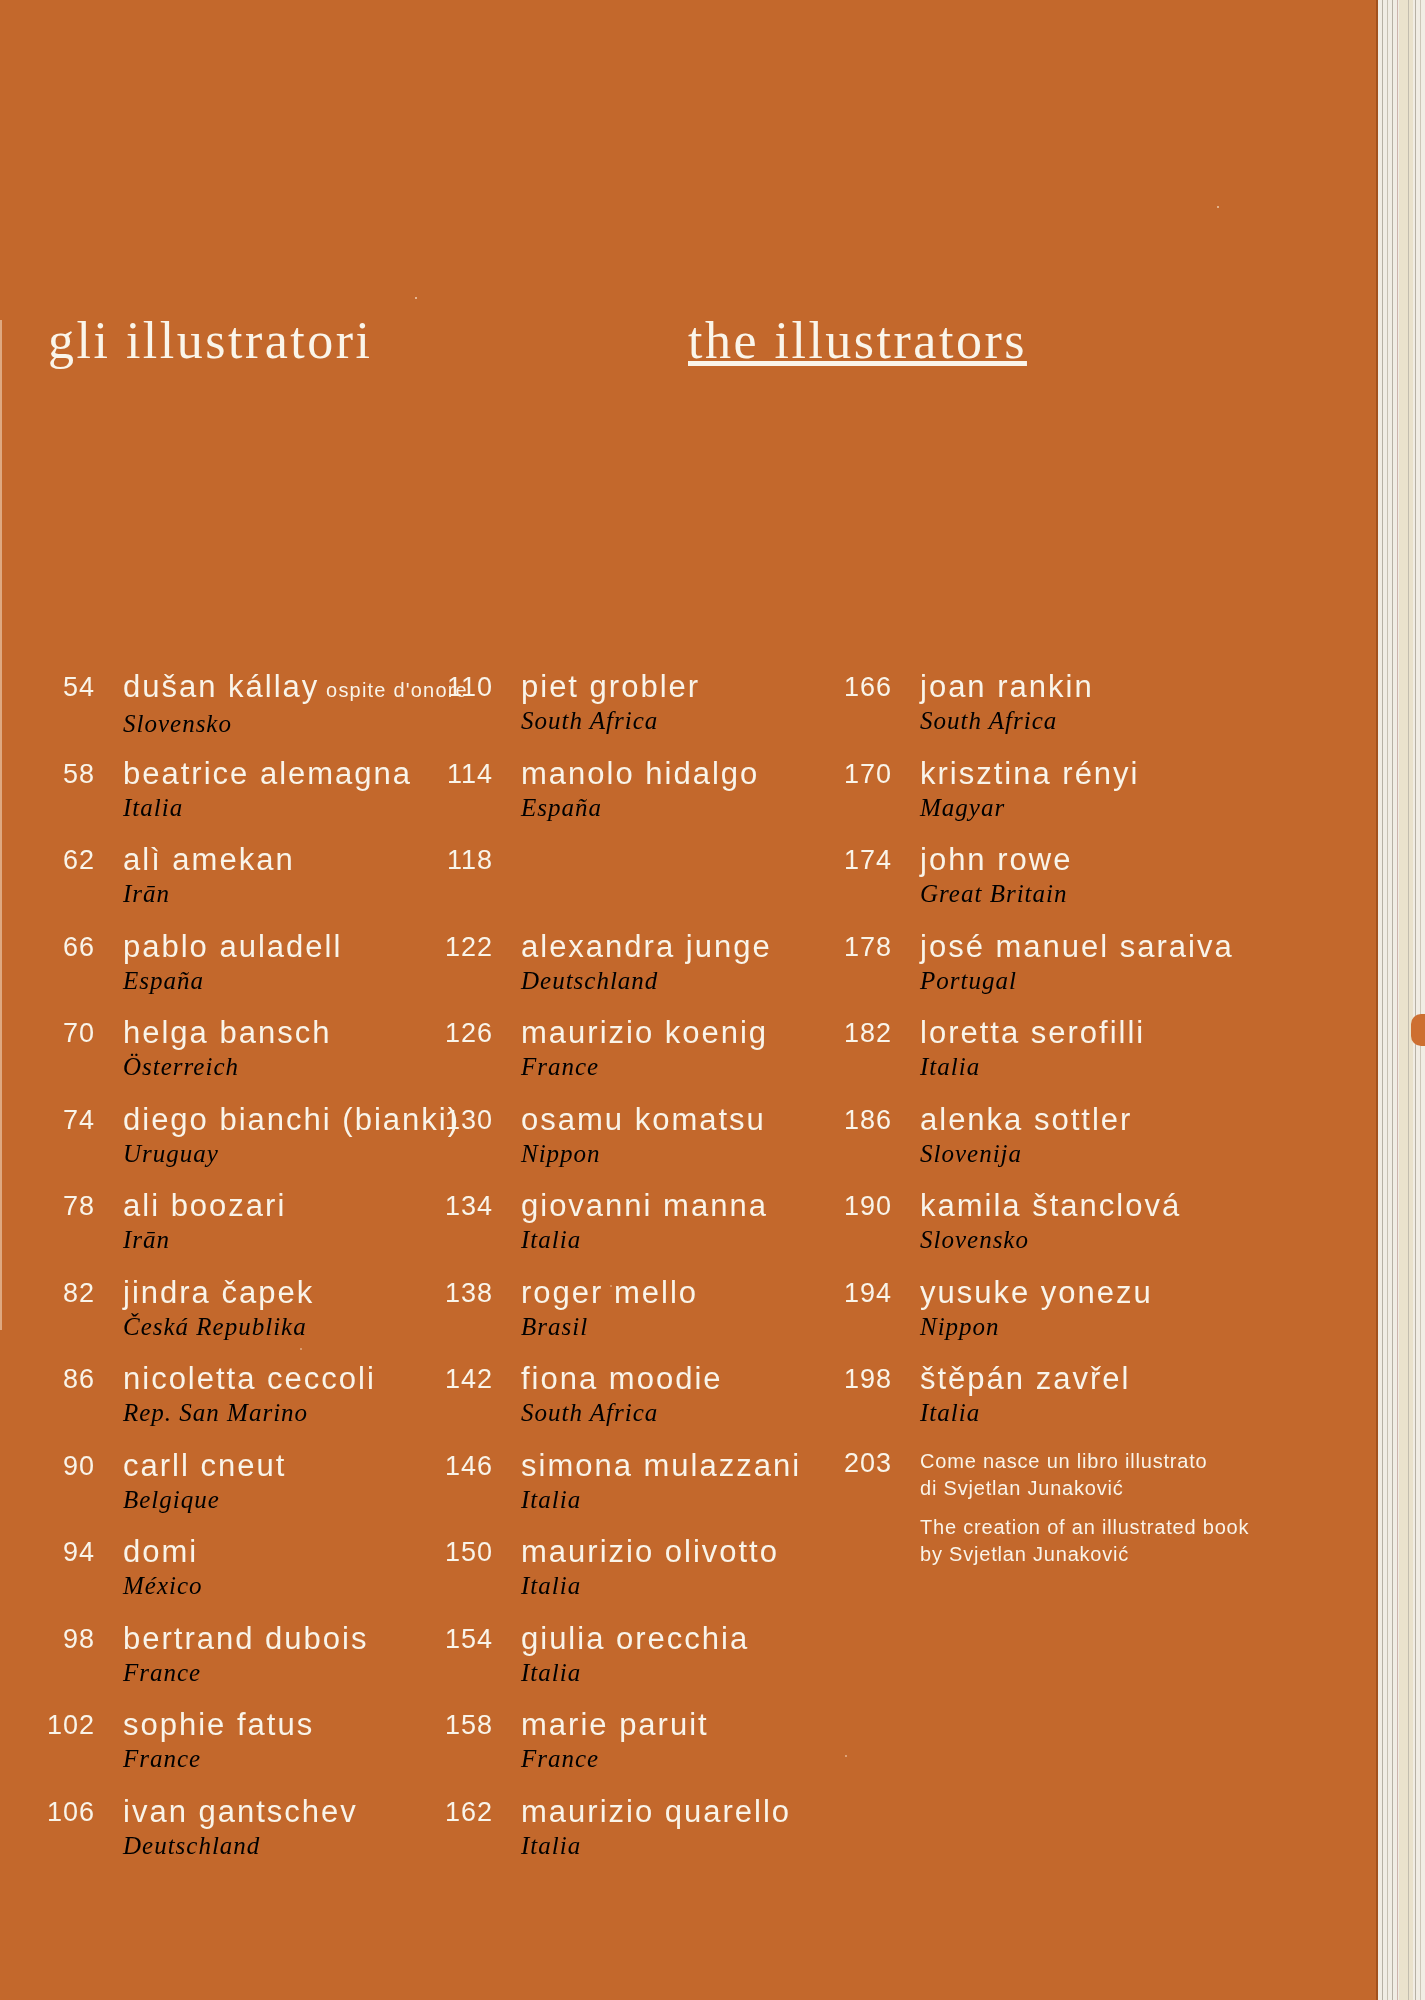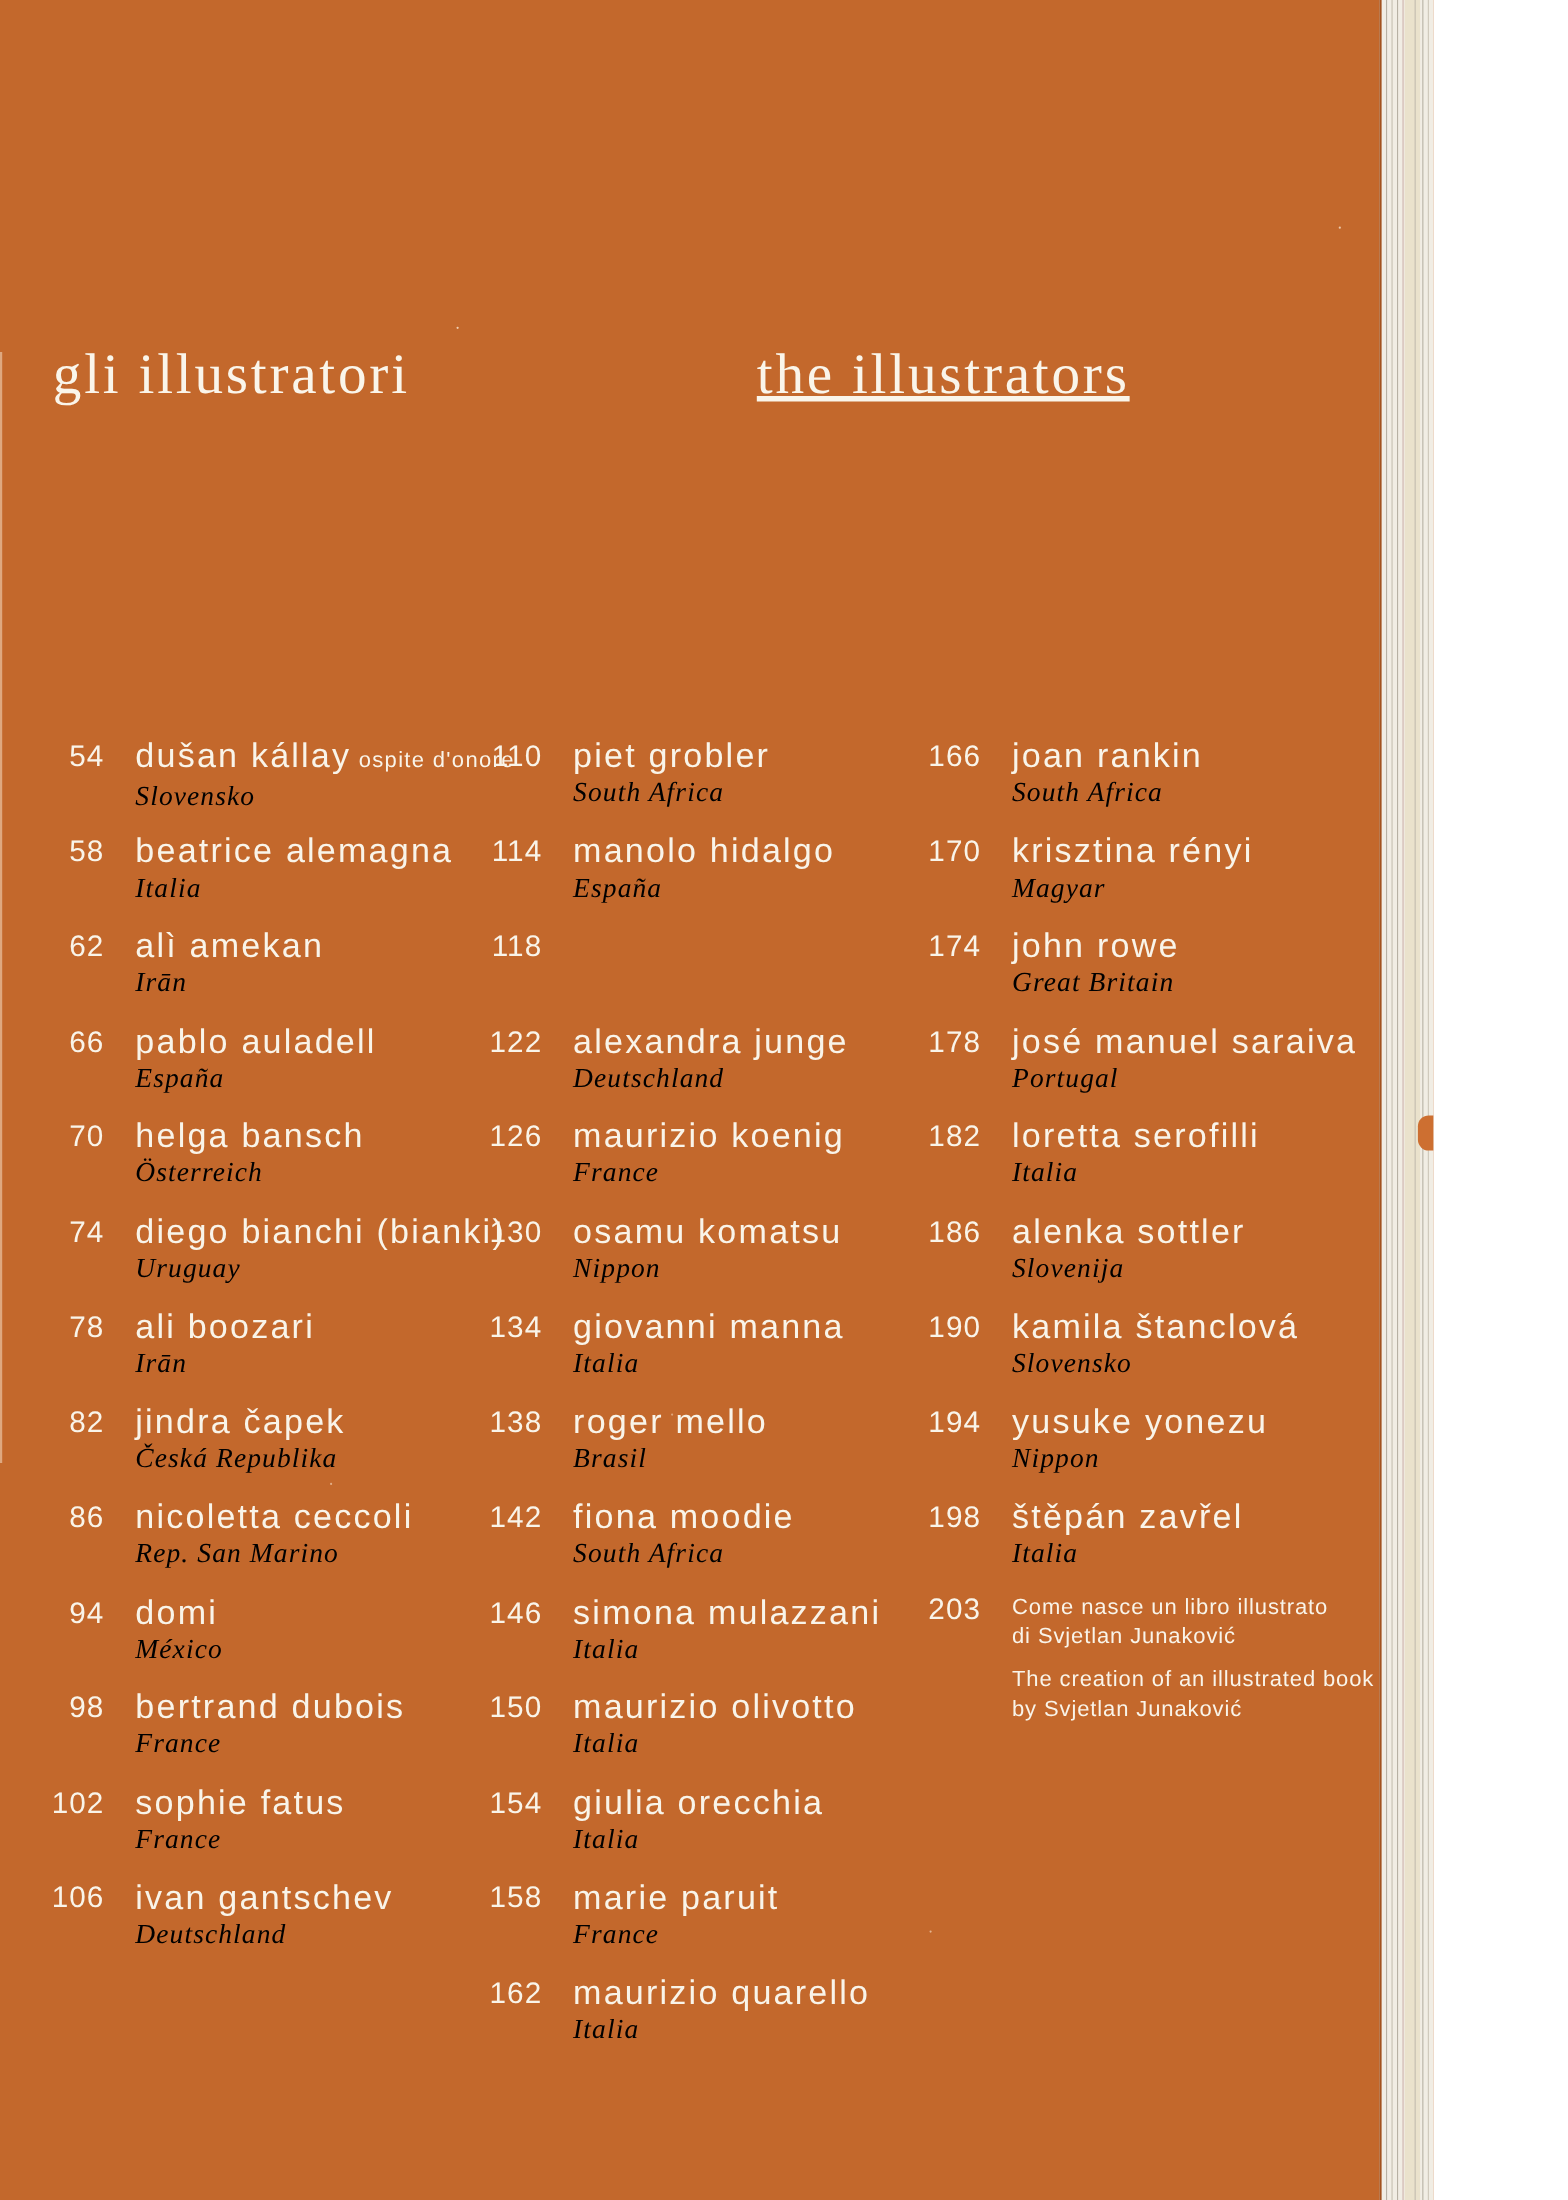--- a/index.html
+++ b/index.html
@@ -6,21 +6,21 @@
     margin: 0;
     padding: 0;
     width: 1425px;
     height: 2000px;
     overflow: hidden;
     font-family: "Liberation Sans", sans-serif;
   }
   .scan {
     position: absolute;
     inset: 0;
-    width: 1303px;
+    width: 1425px;
     height: 2000px;
     background: #c3682c;
   }
   
   .left-edge-light {
     position: absolute;
     left: 0;
     top: 320px;
     width: 2px;
     height: 1010px;
@@ -226,20 +226,27 @@
         </span>
       </div>
       <div class="entry">
         <span class="num">86</span>
         <span class="body">
           <span class="name">nicoletta ceccoli</span>
           <span class="country">Rep. San Marino</span>
         </span>
       </div>
       <div class="entry">
+        <span class="num">90</span>
+        <span class="body">
+          <span class="name">carll cneut</span>
+          <span class="country">Belgique</span>
+        </span>
+      </div>
+      <div class="entry">
         <span class="num">94</span>
         <span class="body">
           <span class="name">domi</span>
           <span class="country">México</span>
         </span>
       </div>
       <div class="entry">
         <span class="num">98</span>
         <span class="body">
           <span class="name">bertrand dubois</span>

